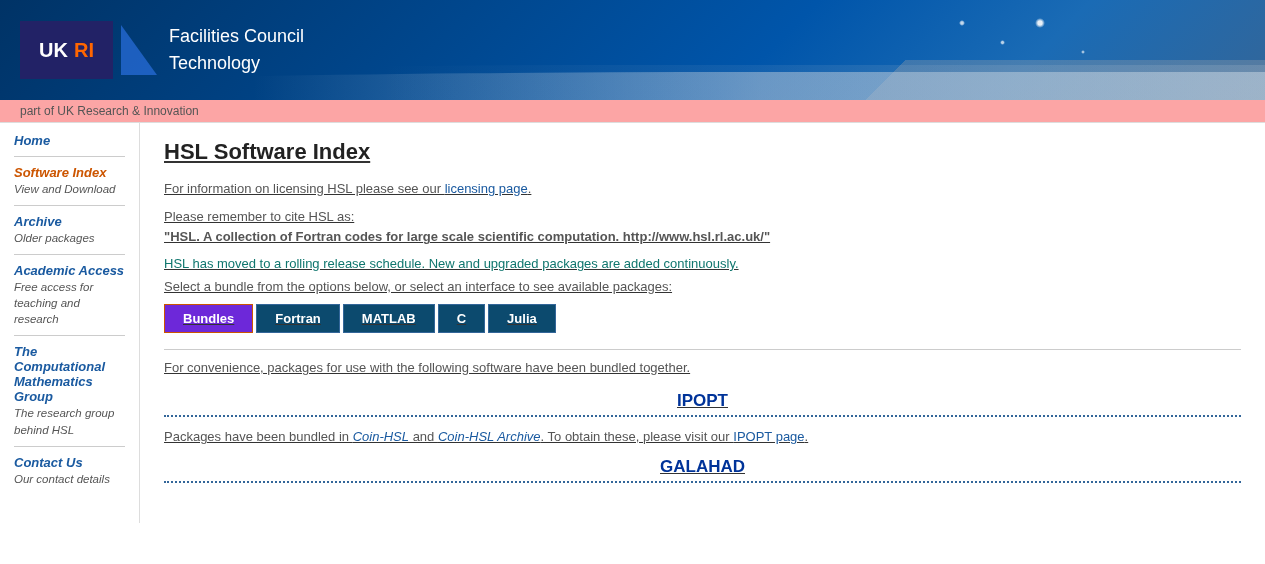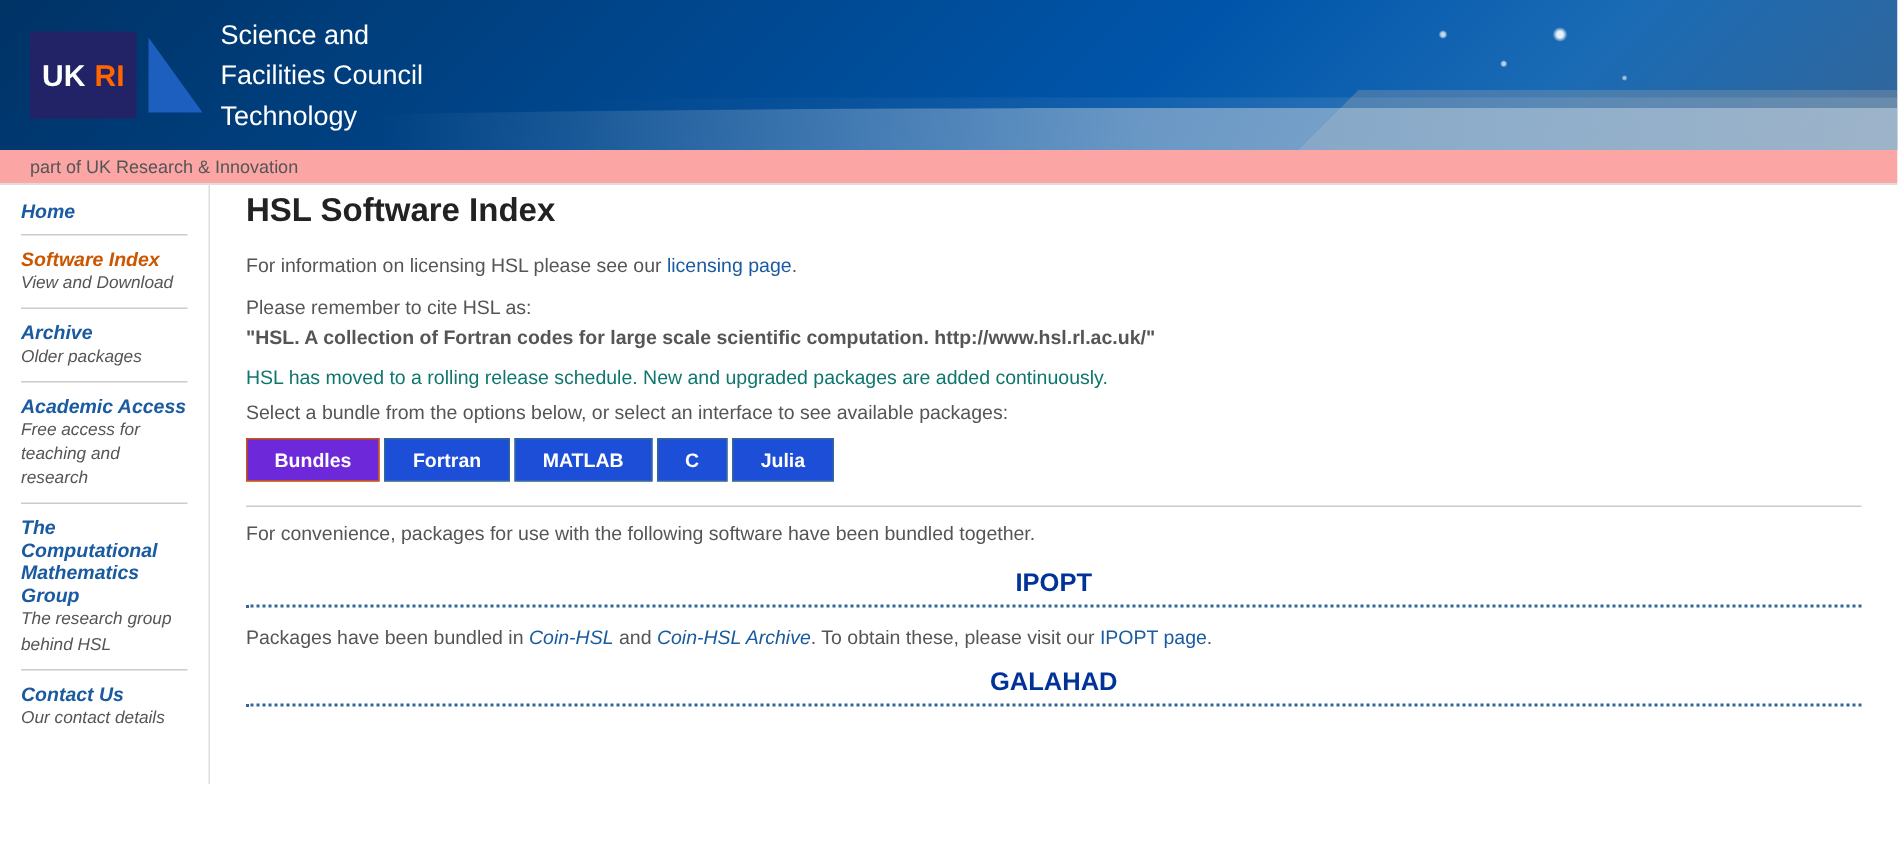--- a/index.html
+++ b/index.html
@@ -30,21 +30,21 @@
       width: 100%; height: 35%;
       background: linear-gradient(to right, transparent 30%, #aabbcc 100%);
       opacity: 0.25;
       border-radius: 50% 0 0 0;
     }
     .logo-box {
       background: #222266;
       color: #fff;
       font-weight: bold;
       font-size: 22px;
-      padding: 6px 8px;
+      padding: 6px 19px;
       line-height: 1.1;
       display: flex;
       align-items: center;
       justify-content: center;
       margin-right: 8px;
       min-width: 58px;
       min-height: 58px;
       position: relative;
     }
     .logo-uk {
@@ -109,21 +109,22 @@
       border-top: 1px solid #ccc;
       margin: 8px 0;
     }
     .sidebar-active {
       color: #cc5500 !important;
     }
 
     
     .main {
       flex: 1;
-      padding: 4px 24px;
+      padding: 16px 24px;
+      text-decoration: underline;
     }
     .page-title {
       font-size: 22px;
       font-weight: bold;
       color: #222;
       margin-bottom: 14px;
     }
     .info-text {
       color: #555;
       margin-bottom: 8px;
@@ -162,21 +163,21 @@
       font-weight: bold;
       text-decoration: none;
       display: inline-block;
     }
     .tab-active {
       background: #6d28d9;
       color: #fff;
       border-color: #cc5500;
     }
     .tab-inactive {
-      background: #1d4ed8;
+      background: #0c4a6e;
       color: #fff;
       border-color: #336699;
       margin-left: 3px;
     }
 
     .tab-divider {
       border: none;
       border-top: 1px solid #ccc;
       margin-bottom: 10px;
     }
@@ -211,21 +212,20 @@
 <div class="header">
   <div class="logo-box">
     <div>
       <span class="logo-uk">UK</span>
       <span class="logo-ri">RI</span>
     </div>
   </div>
 
   <div style="width:0;height:0;border-left:36px solid #2266cc;border-top:50px solid transparent;border-bottom:0px solid transparent;margin-right:12px;opacity:0.85;"></div>
   <div class="header-title">
-    <div>Science and</div>
     <div>Facilities Council</div>
     <div>Technology</div>
   </div>
 
   <div style="position:absolute;right:220px;top:18px;width:10px;height:10px;background:radial-gradient(circle,#fff 30%,transparent 70%);border-radius:50%;opacity:0.9;"></div>
   <div style="position:absolute;right:260px;top:40px;width:5px;height:5px;background:radial-gradient(circle,#fff 30%,transparent 70%);border-radius:50%;opacity:0.7;"></div>
   <div style="position:absolute;right:180px;top:50px;width:4px;height:4px;background:radial-gradient(circle,#fff 30%,transparent 70%);border-radius:50%;opacity:0.6;"></div>
   <div style="position:absolute;right:300px;top:20px;width:6px;height:6px;background:radial-gradient(circle,#fff 30%,transparent 70%);border-radius:50%;opacity:0.75;"></div>
 
   <div style="position:absolute;bottom:0;left:0;right:0;height:28px;background:linear-gradient(to right, transparent 20%, #b0c4d8 60%, #d0dde8 100%);opacity:0.55;border-radius:60% 0 0 0;"></div>

